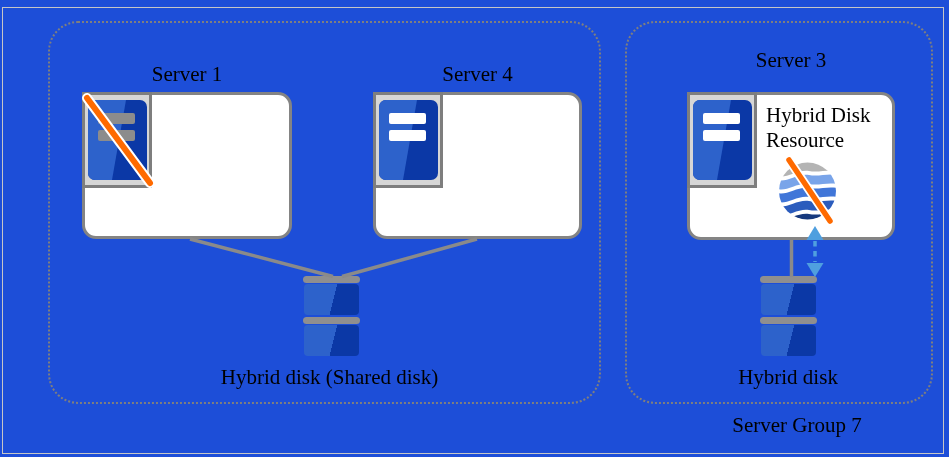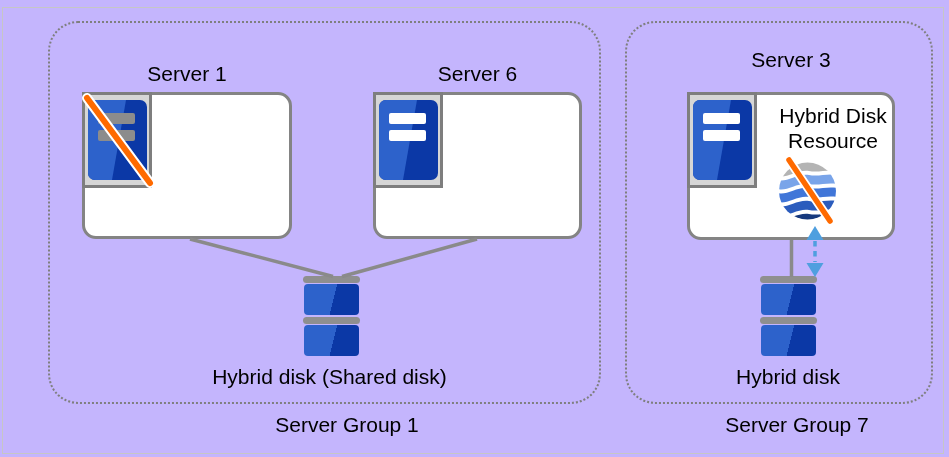--- a/index.html
+++ b/index.html
@@ -1,18 +1,18 @@
 <!DOCTYPE html>
 <html><head>
 <meta charset="utf-8">
 <style>
   html,body{margin:0;padding:0;background:#fff;}
   .canvas{
-    position:relative;width:949px;height:457px;background:#c4b5fd;
-    font-family:Liberation Sans, sans-serif;color:#000;overflow:hidden;
+    position:relative;width:949px;height:457px;background:#1d4ed8;
+    font-family:Liberation Serif, serif;color:#000;overflow:hidden;
   }
   .outer-border{position:absolute;left:2px;top:7px;width:940px;height:445px;border:1px solid #c6c6c6;}
   .group-rect{position:absolute;border:2px dotted #7f7f7f;border-radius:30px;}
   .g1{left:48px;top:21px;width:549px;height:379px;}
   .g2{left:625px;top:21px;width:304px;height:379px;}
   .server-box{position:absolute;border:3px solid #848484;border-radius:14px;background:#fff;box-sizing:border-box;z-index:1;}
   .box1{left:82px;top:92px;width:210px;height:147px;}
   .box2{left:373px;top:92px;width:209px;height:147px;}
   .box3{left:687px;top:92px;width:208px;height:148px;}
   .icon-frame{position:absolute;width:70px;height:96px;z-index:2;line-height:0;}
@@ -22,21 +22,21 @@
   .lbl{position:absolute;font-size:21px;line-height:24px;text-align:center;white-space:nowrap;z-index:4;}
   .server1-label{left:82px;top:62px;width:210px;}
   .server2-label{left:373px;top:62px;width:209px;}
   .server3-label{left:687px;top:48px;width:208px;}
   .disk1-label{left:207px;top:365px;width:245px;}
   .disk2-label{left:708px;top:365px;width:160px;}
   .group1-label{left:237px;top:413px;width:220px;}
   .group2-label{left:687px;top:413px;width:220px;}
   .resource-label{
     position:absolute;left:766px;top:103px;width:134px;
-    font-size:21px;line-height:25px;text-align:center;z-index:2;
+    font-size:21px;line-height:25px;text-align:left;z-index:2;
   }
   .sphere{position:absolute;left:778px;top:158px;width:62px;height:72px;z-index:3;line-height:0;}
   .disk{position:absolute;width:57px;height:81px;z-index:2;}
   .disk-d1{left:303px;top:276px;}
   .disk-d2{left:760px;top:276px;}
   .disk-bar{position:absolute;left:0;width:57px;height:7px;background:#8f8f8f;border-radius:3.5px;}
   .disk-blue{position:absolute;left:1px;width:55px;height:31px;border-radius:4px;
     background:linear-gradient(104deg,#2d62cb 53%,#0b38a6 53%);}
   .connectors{position:absolute;left:0;top:0;width:949px;height:457px;z-index:3;pointer-events:none;}
   svg{overflow:visible;}
@@ -45,21 +45,21 @@
 <body>
 
 <div class="canvas">
 
   <div class="outer-border"></div>
 
   <div class="group-rect g1"></div>
   <div class="group-rect g2"></div>
 
   <div class="lbl server1-label">Server 1</div>
-  <div class="lbl server2-label">Server 6</div>
+  <div class="lbl server2-label">Server 4</div>
   <div class="lbl server3-label">Server 3</div>
 
   <div class="server-box box1"></div>
   <div class="server-box box2"></div>
   <div class="server-box box3"></div>
 
   <div class="icon-frame if1">
     <svg width="70" height="96" viewBox="0 0 70 96">
       <defs>
           <clipPath id="twrA">
@@ -152,16 +152,15 @@
   <div class="disk disk-d2">
     <div class="disk-bar" style="top:0"></div>
     <div class="disk-blue" style="top:8px"></div>
     <div class="disk-bar" style="top:41px"></div>
     <div class="disk-blue" style="top:49px"></div>
   </div>
 
   <div class="lbl disk1-label">Hybrid disk (Shared disk)</div>
   <div class="lbl disk2-label">Hybrid disk</div>
 
-  <div class="lbl group1-label">Server Group 1</div>
   <div class="lbl group2-label">Server Group 7</div>
 
 </div>
 
 </body></html>

